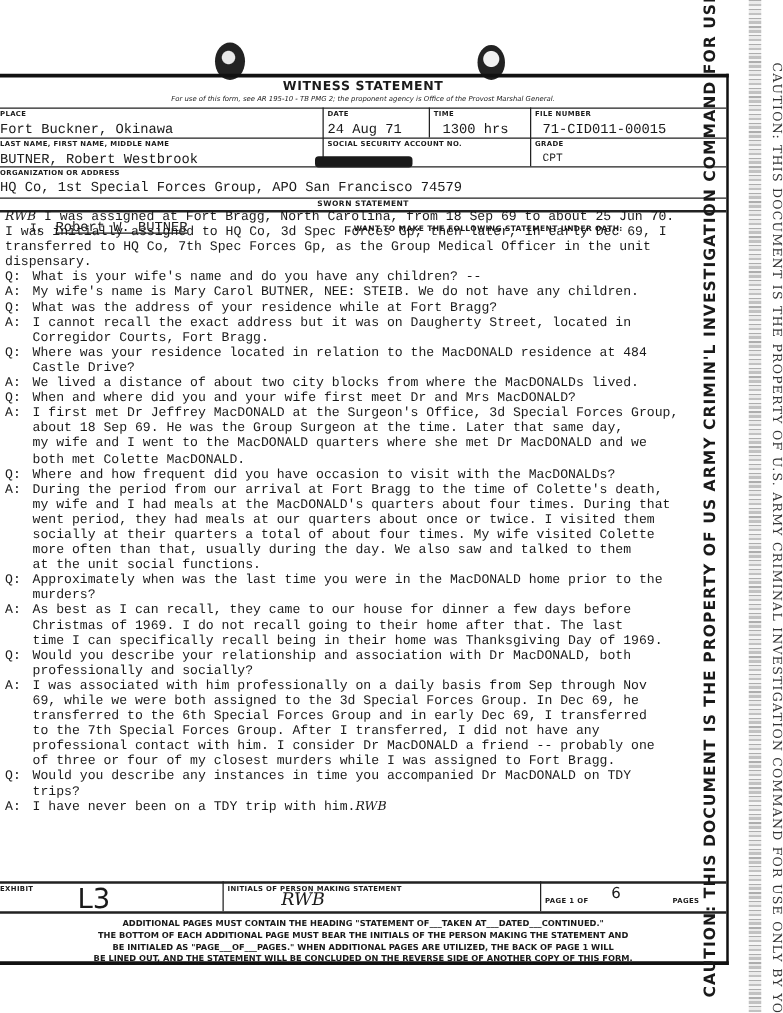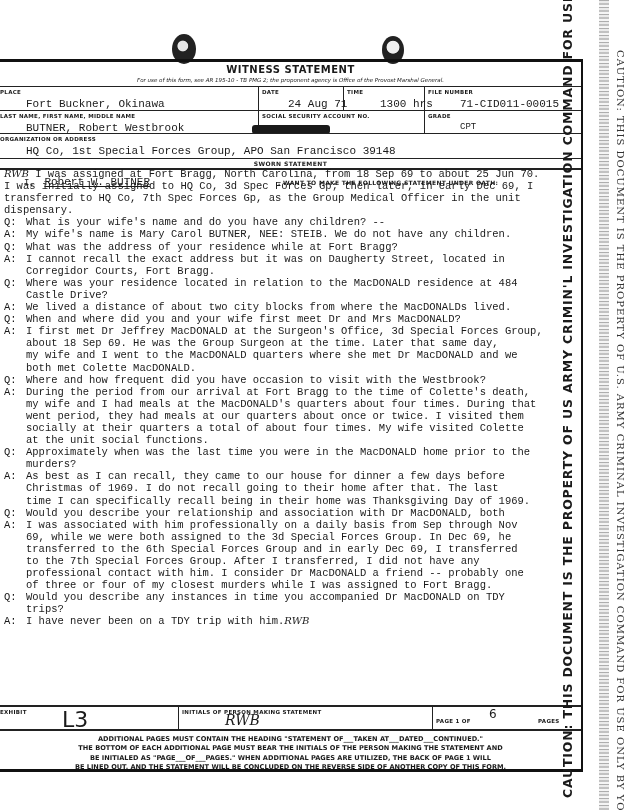--- a/index.html
+++ b/index.html
@@ -16,21 +16,21 @@
     position:absolute; left:0; top:59px; width:581px; height:707px;
     border-top:3px solid #111; border-right:2px solid #111; border-bottom:3px solid #111;
   }
   .title { position:absolute; left:0; top:2px; width:581px; text-align:center;
     font-family:"DejaVu Sans", sans-serif; font-weight:bold; font-size:10px; letter-spacing:0.5px; }
   .subtitle { position:absolute; left:0; top:15px; width:581px; text-align:center;
     font-family:"DejaVu Sans", sans-serif; font-style:italic; font-size:5.5px; }
   .hr { position:absolute; left:0; width:581px; border-top:1px solid #222; }
   .vr { position:absolute; border-left:1px solid #222; }
   .lbl { position:absolute; font-family:"DejaVu Sans", sans-serif; font-weight:bold; font-size:5.5px; letter-spacing:0.3px; white-space:nowrap; }
-  .val { position:absolute; font-size:11px; white-space:nowrap;padding-left:26px; }
+  .val { position:absolute; font-size:11px; white-space:nowrap; }
   .center-lbl { position:absolute; left:0; width:581px; text-align:center;
     font-family:"DejaVu Sans", sans-serif; font-weight:bold; font-size:6px; letter-spacing:0.4px; }
   .redact { position:absolute; left:252px; top:63px; width:78px; height:9px; background:#1a1a1a; border-radius:3px; }
   .body-text { position:absolute; left:4px; top:168px; width:555px; font-size:10.5px; line-height:12.1px; }
   .row { display:flex; white-space:nowrap; }
   .tag { width:22px; flex:none; }
   .line { white-space:nowrap; }
   .initials { font-family:"DejaVu Serif", serif; font-style:italic; font-size:10px; }
   .footer-note { position:absolute; left:0; top:673px; width:581px; text-align:center;
     font-family:"DejaVu Sans", sans-serif; font-weight:bold; font-size:6.6px; line-height:9.3px; }
@@ -71,21 +71,21 @@
   <div class="hr" style="top:48px"></div>
   <div class="lbl" style="left:0; top:51px">LAST NAME, FIRST NAME, MIDDLE NAME</div>
   <div class="val" style="left:0; top:60px">BUTNER, Robert Westbrook</div>
   <div class="lbl" style="left:262px; top:51px">SOCIAL SECURITY ACCOUNT NO.</div>
   <div class="redact"></div>
   <div class="lbl" style="left:428px; top:51px">GRADE</div>
   <div class="val" style="left:434px; top:60px; font-size:9px">CPT</div>
 
   <div class="hr" style="top:71px"></div>
   <div class="lbl" style="left:0; top:74px">ORGANIZATION OR ADDRESS</div>
-  <div class="val" style="left:0; top:83px">HQ Co, 1st Special Forces Group, APO San Francisco 39148</div>
+  <div class="val" style="left:0; top:83px">HQ Co, 1st Special Forces Group, APO San Francisco 74579</div>
 
   <div class="hr" style="top:96px"></div>
   <div class="center-lbl" style="top:98px">SWORN STATEMENT</div>
   <div class="hr" style="top:106px; border-top-width:2px"></div>
 
   <div style="position:absolute; left:24px; top:110px; white-space:nowrap">
     <span style="font-size:9px">I,</span>
     <span style="font-size:11px; text-decoration:underline; display:inline-block; width:224px">Robert W. BUTNER</span>
     <span style="font-family:'DejaVu Sans',sans-serif; font-weight:bold; font-size:6px; letter-spacing:0.3px">, WANT TO MAKE THE FOLLOWING STATEMENT UNDER OATH:</span>
   </div>
@@ -163,40 +163,41 @@
       <div class="row">
         <span class="tag"></span>
         <span>my wife and I went to the MacDONALD quarters where she met Dr MacDONALD and we</span>
       </div>
       <div class="row">
         <span class="tag"></span>
         <span>both met Colette MacDONALD.</span>
       </div>
       <div class="row">
         <span class="tag">Q:</span>
-        <span>Where and how frequent did you have occasion to visit with the Westbrook?</span>
+        <span>Where and how frequent did you have occasion to visit with the MacDONALDs?</span>
       </div>
       <div class="row">
         <span class="tag">A:</span>
         <span>During the period from our arrival at Fort Bragg to the time of Colette's death,</span>
       </div>
       <div class="row">
         <span class="tag"></span>
         <span>my wife and I had meals at the MacDONALD's quarters about four times. During that</span>
       </div>
       <div class="row">
         <span class="tag"></span>
         <span>went period, they had meals at our quarters about once or twice. I visited them</span>
       </div>
       <div class="row">
         <span class="tag"></span>
         <span>socially at their quarters a total of about four times. My wife visited Colette</span>
       </div>
       <div class="row">
         <span class="tag"></span>
+        <span>more often than that, usually during the day. We also saw and talked to them</span>
       </div>
       <div class="row">
         <span class="tag"></span>
         <span>at the unit social functions.</span>
       </div>
       <div class="row">
         <span class="tag">Q:</span>
         <span>Approximately when was the last time you were in the MacDONALD home prior to the</span>
       </div>
       <div class="row">
@@ -214,20 +215,21 @@
       <div class="row">
         <span class="tag"></span>
         <span>time I can specifically recall being in their home was Thanksgiving Day of 1969.</span>
       </div>
       <div class="row">
         <span class="tag">Q:</span>
         <span>Would you describe your relationship and association with Dr MacDONALD, both</span>
       </div>
       <div class="row">
         <span class="tag"></span>
+        <span>professionally and socially?</span>
       </div>
       <div class="row">
         <span class="tag">A:</span>
         <span>I was associated with him professionally on a daily basis from Sep through Nov</span>
       </div>
       <div class="row">
         <span class="tag"></span>
         <span>69, while we were both assigned to the 3d Special Forces Group. In Dec 69, he</span>
       </div>
       <div class="row">

